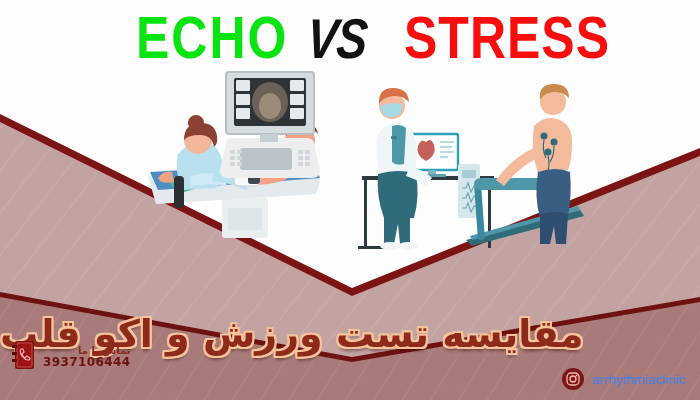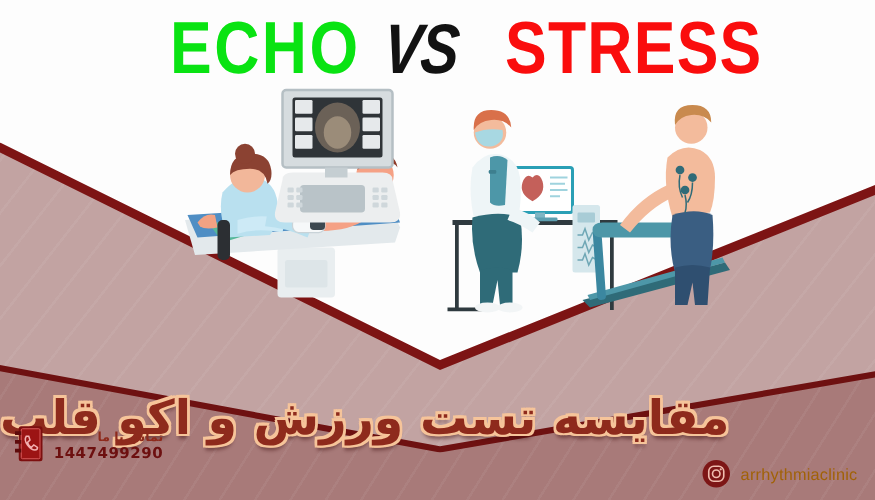--- a/index.html
+++ b/index.html
@@ -90,21 +90,21 @@
     font-family:"DejaVu Sans", sans-serif;font-size:10px;color:#8e2a1c;font-weight:bold;
   }
   .contact-phone{
     font-family:"DejaVu Sans", sans-serif;font-size:12px;color:#6d1010;font-weight:bold;
     letter-spacing:.4px;
   }
 
   
   .insta{position:absolute;right:14px;top:368px;display:flex;align-items:center;gap:8px;}
   .insta-handle{
-    font-size:13px;color:#a16207;font-weight:normal;
+    font-size:13px;color:#3b82f6;font-weight:normal;
     font-family:"Liberation Sans", sans-serif;letter-spacing:.2px;
   }
 
   
   .illus{position:absolute;}
   svg{display:block;overflow:visible;}
 </style>
 </head>
 <body>
 
@@ -257,21 +257,21 @@
         <rect x="3" y="1" width="19" height="28" rx="2" fill="#7d0f0f"></rect>
         <rect x="5" y="3" width="15" height="24" rx="1" fill="#9c1414" stroke="#d85a5a" stroke-width="0.8"></rect>
         <rect x="0" y="5" width="5" height="3" fill="#5e0b0b"></rect>
         <rect x="0" y="12" width="5" height="3" fill="#5e0b0b"></rect>
         <rect x="0" y="19" width="5" height="3" fill="#5e0b0b"></rect>
         <path d="M9 9 q-2 3 1 7 q3 4 6 4 q2 0 2 -2 l-3 -2 l-2 2 q-2 -1 -3 -4 l2 -2 l-1 -3 Z" fill="none" stroke="#f3b0b0" stroke-width="1.2"></path>
       </svg>
     </span>
     <span class="contact-text">
       <div class="contact-label">تماس با ما</div>
-      <div class="contact-phone">1447499290</div>
+      <div class="contact-phone">3937106444</div>
     </span>
   </div>
 
   <div class="insta">
     <span>
       <svg width="22" height="22" viewBox="0 0 22 22">
         <circle cx="11" cy="11" r="11" fill="#7d1616"></circle>
         <rect x="5" y="5" width="12" height="12" rx="4" fill="none" stroke="#f0bcae" stroke-width="1.3"></rect>
         <circle cx="11" cy="11" r="3" fill="none" stroke="#f0bcae" stroke-width="1.3"></circle>
         <circle cx="14.6" cy="7.4" r="0.9" fill="#f0bcae"></circle>

